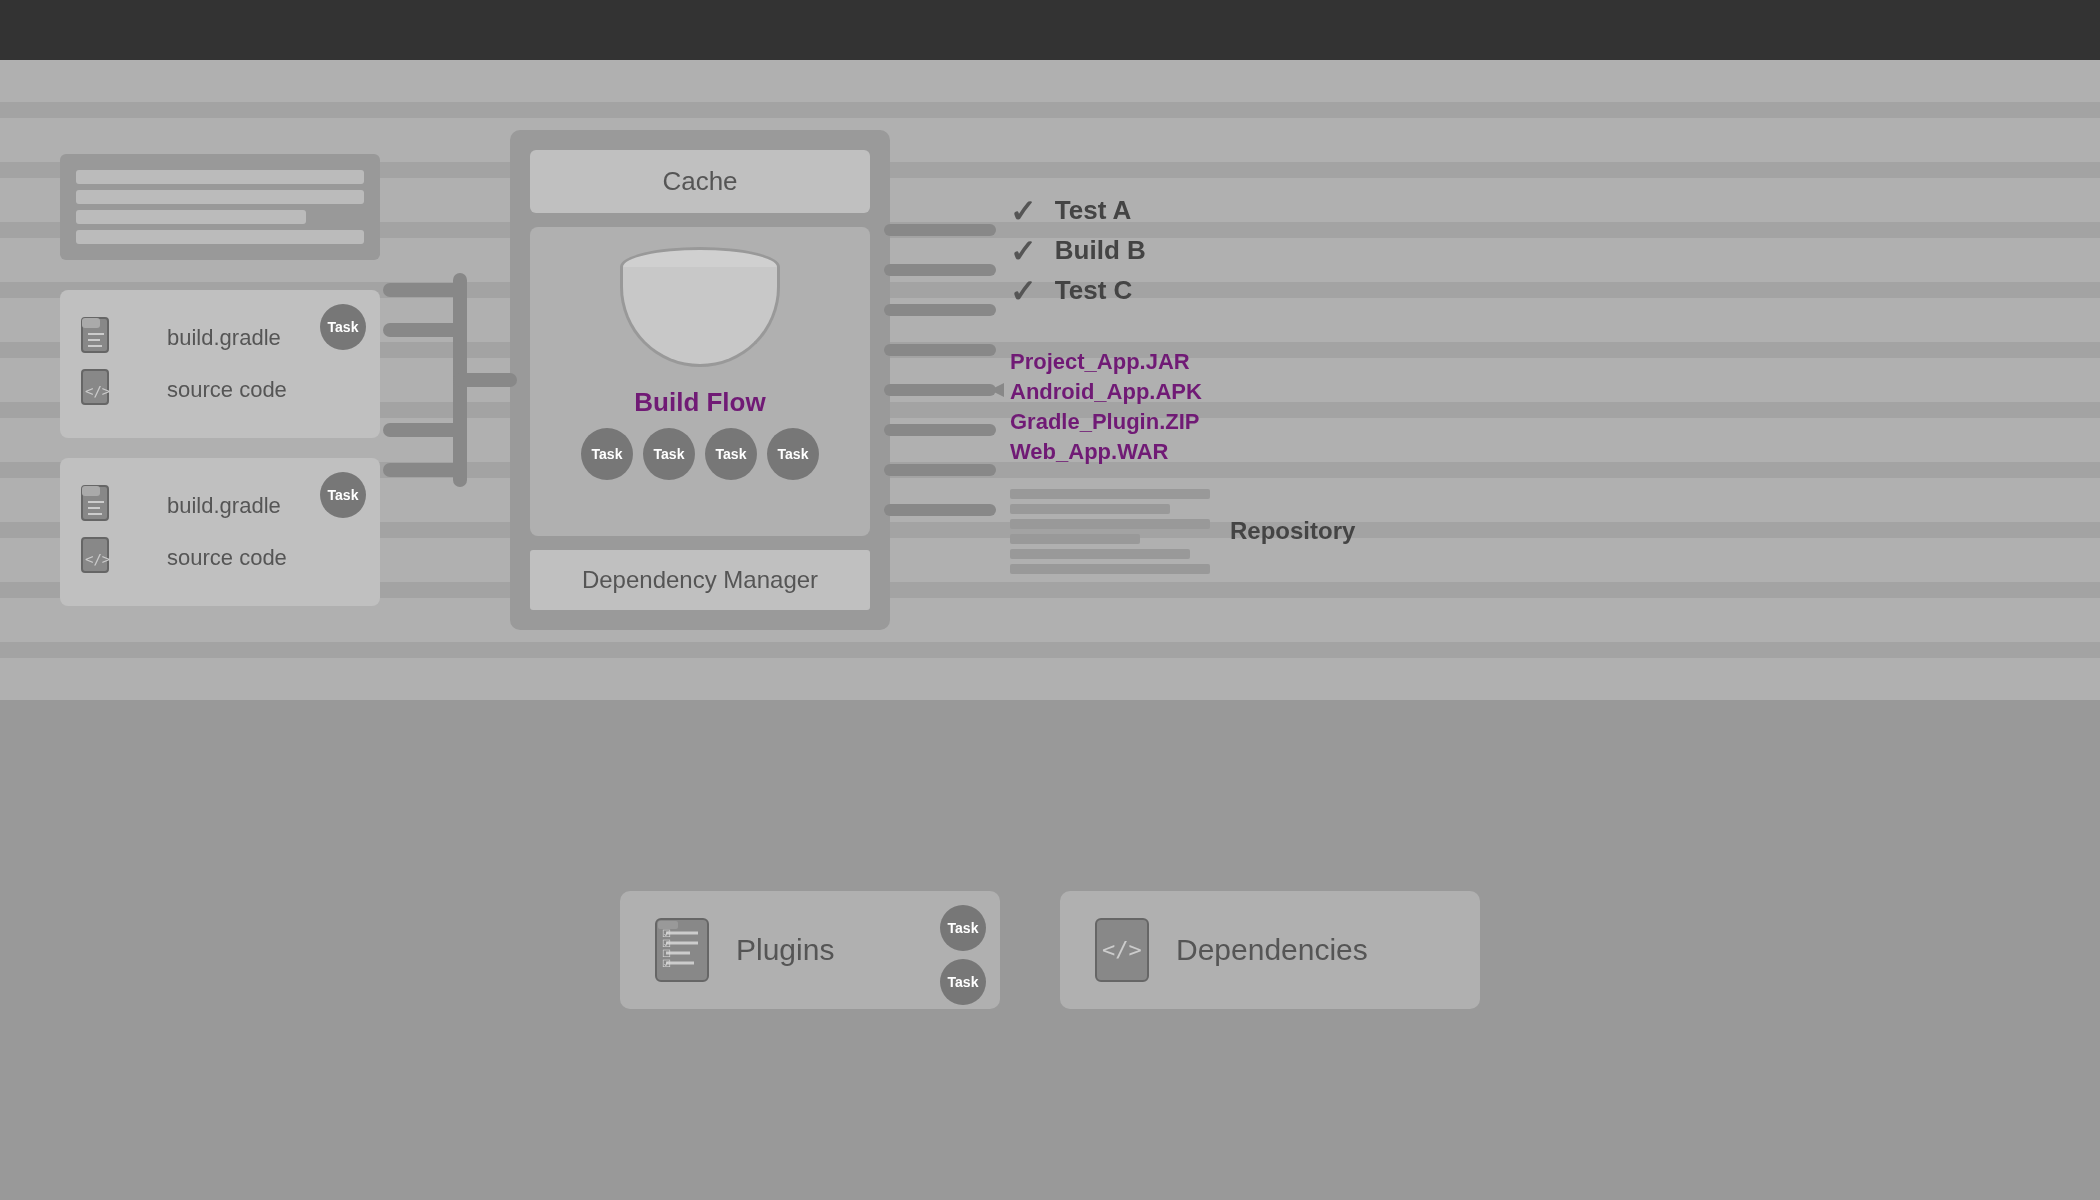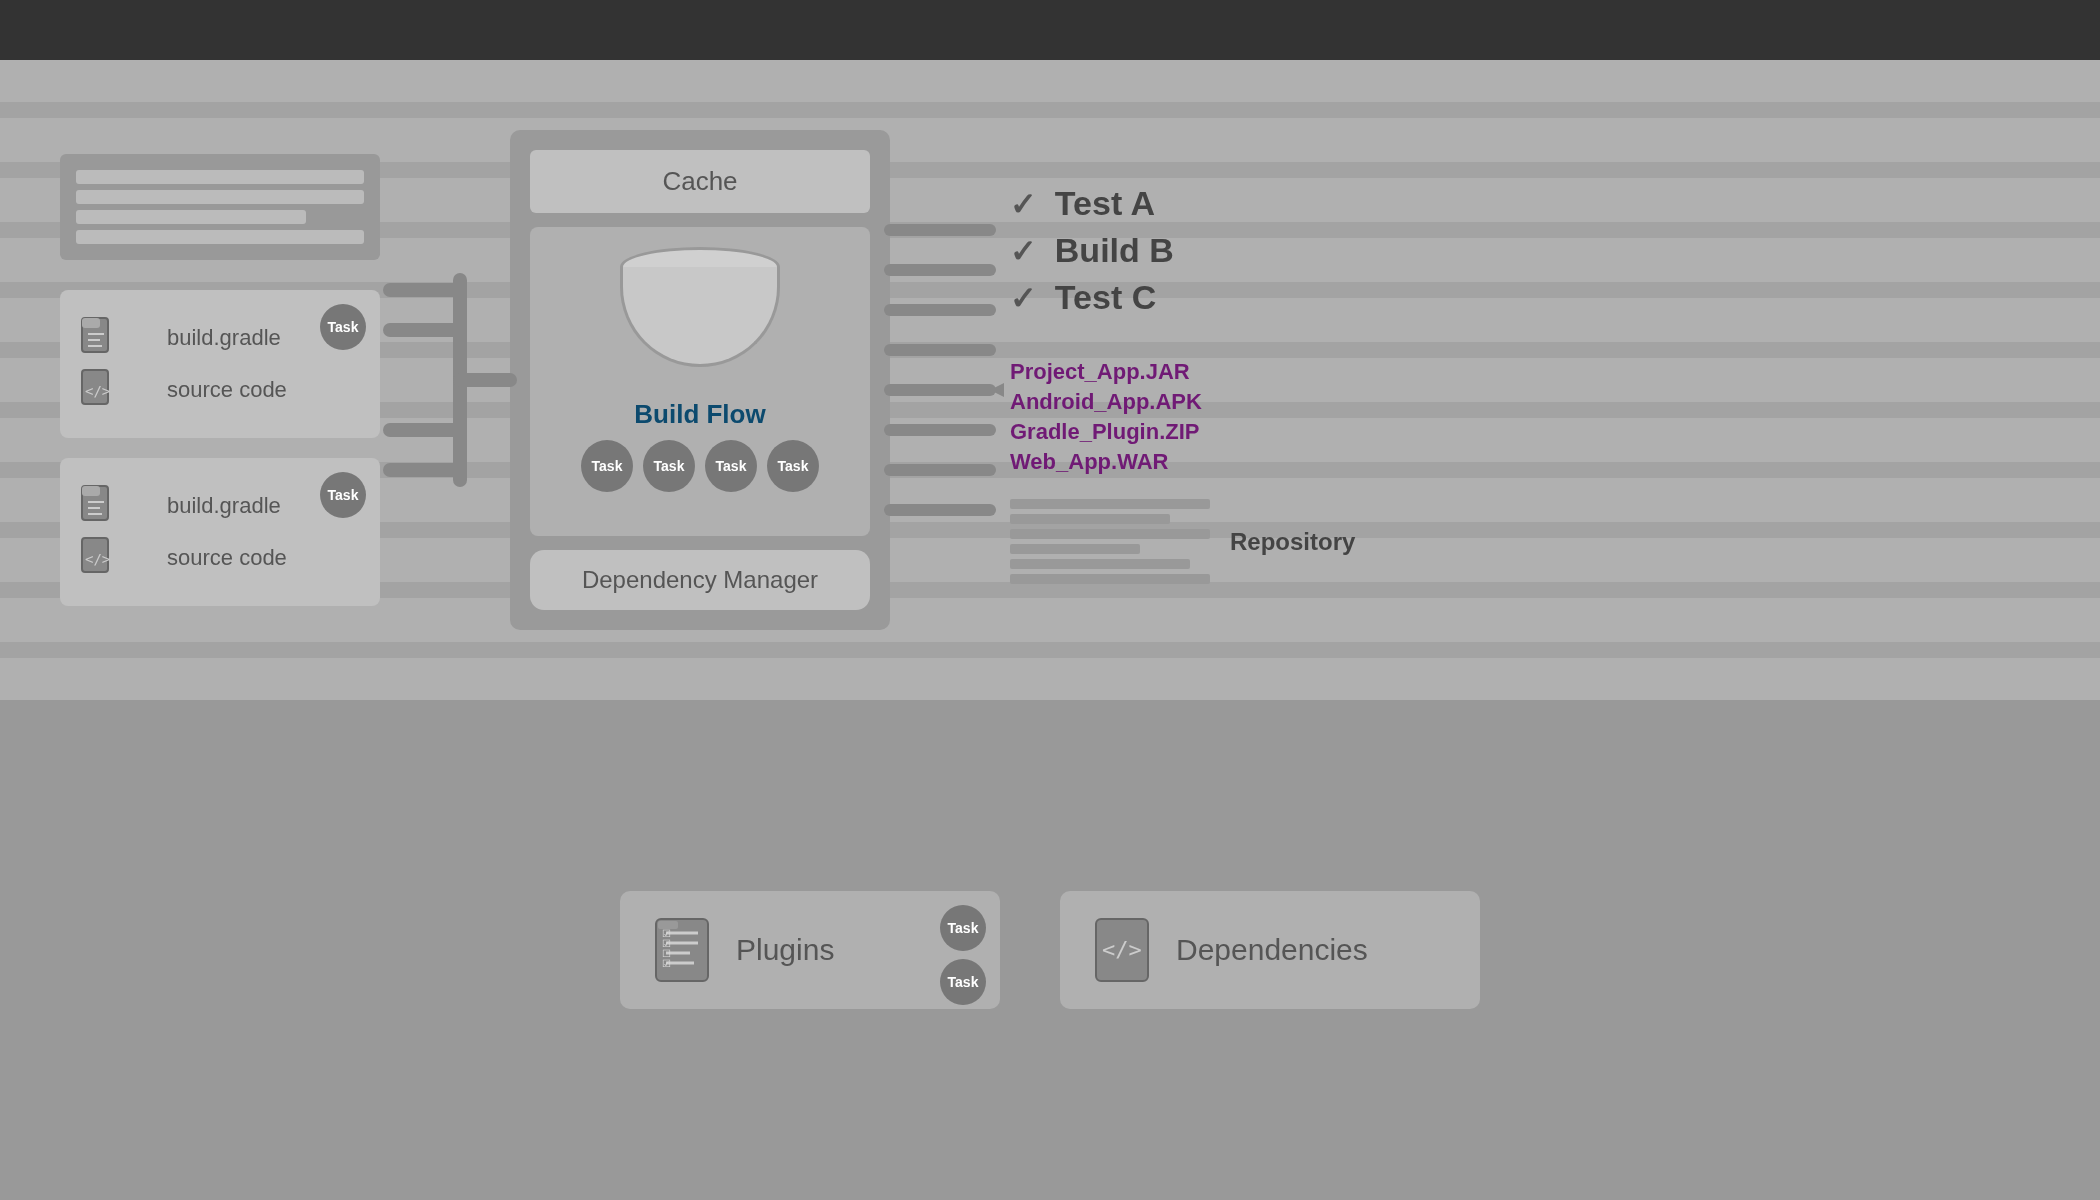--- a/index.html
+++ b/index.html
@@ -191,22 +191,22 @@
       height: 40px;
       background: #d0d0d0;
       border: 3px solid #999;
       border-radius: 50%;
       position: absolute;
       top: 0;
     }
     .build-flow-label {
       font-size: 26px;
       font-weight: 600;
-      color: #0c4a6e;
-      margin-top: 12px;
+      color: #701a75;
+      margin-top: 0;
       text-align: center;
     }
     .task-row {
       display: flex;
       gap: 10px;
       margin-top: 10px;
       justify-content: center;
     }
     .task-circle {
       background: #777;
@@ -217,21 +217,21 @@
       display: flex;
       align-items: center;
       justify-content: center;
       font-size: 14px;
       font-weight: 600;
     }
 
     
     .dep-manager-box {
       background: #c0c0c0;
-      border-radius: 14px;
+      border-radius: 3px;
       width: 100%;
       padding: 16px 20px;
       text-align: center;
       font-size: 24px;
       font-weight: 500;
       color: #555;
     }
 
     
     .right-col {
@@ -253,21 +253,21 @@
       gap: 18px;
       margin: 8px 0;
     }
     .checkmark {
       color: #555;
       font-size: 32px;
       font-weight: 900;
       line-height: 1;
     }
     .test-label {
-      font-size: 34px;
+      font-size: 26px;
       font-weight: 700;
       color: #444;
     }
 
     
     .output-files {
       display: flex;
       flex-direction: column;
       gap: 4px;
     }

